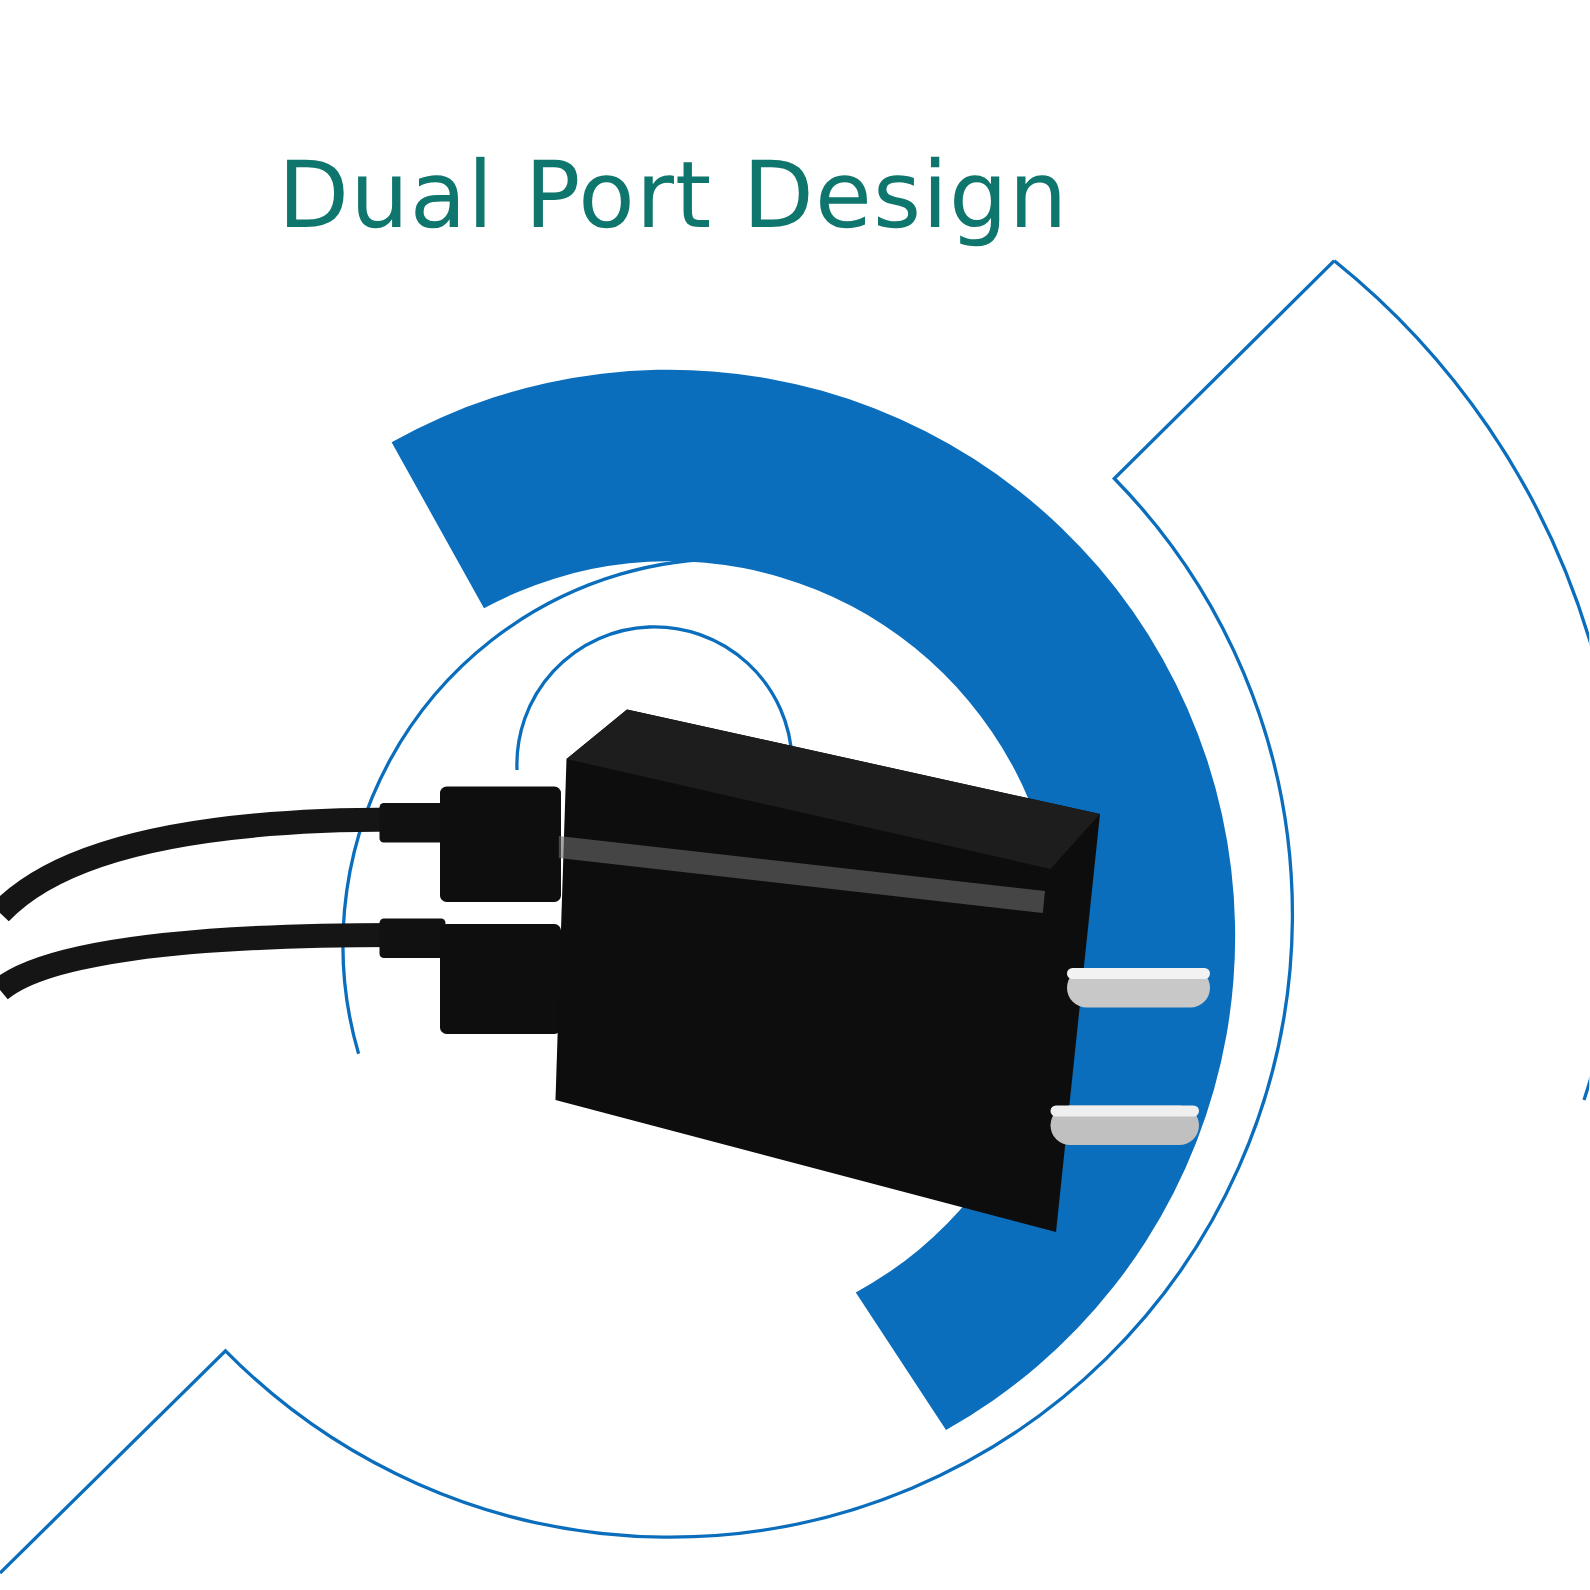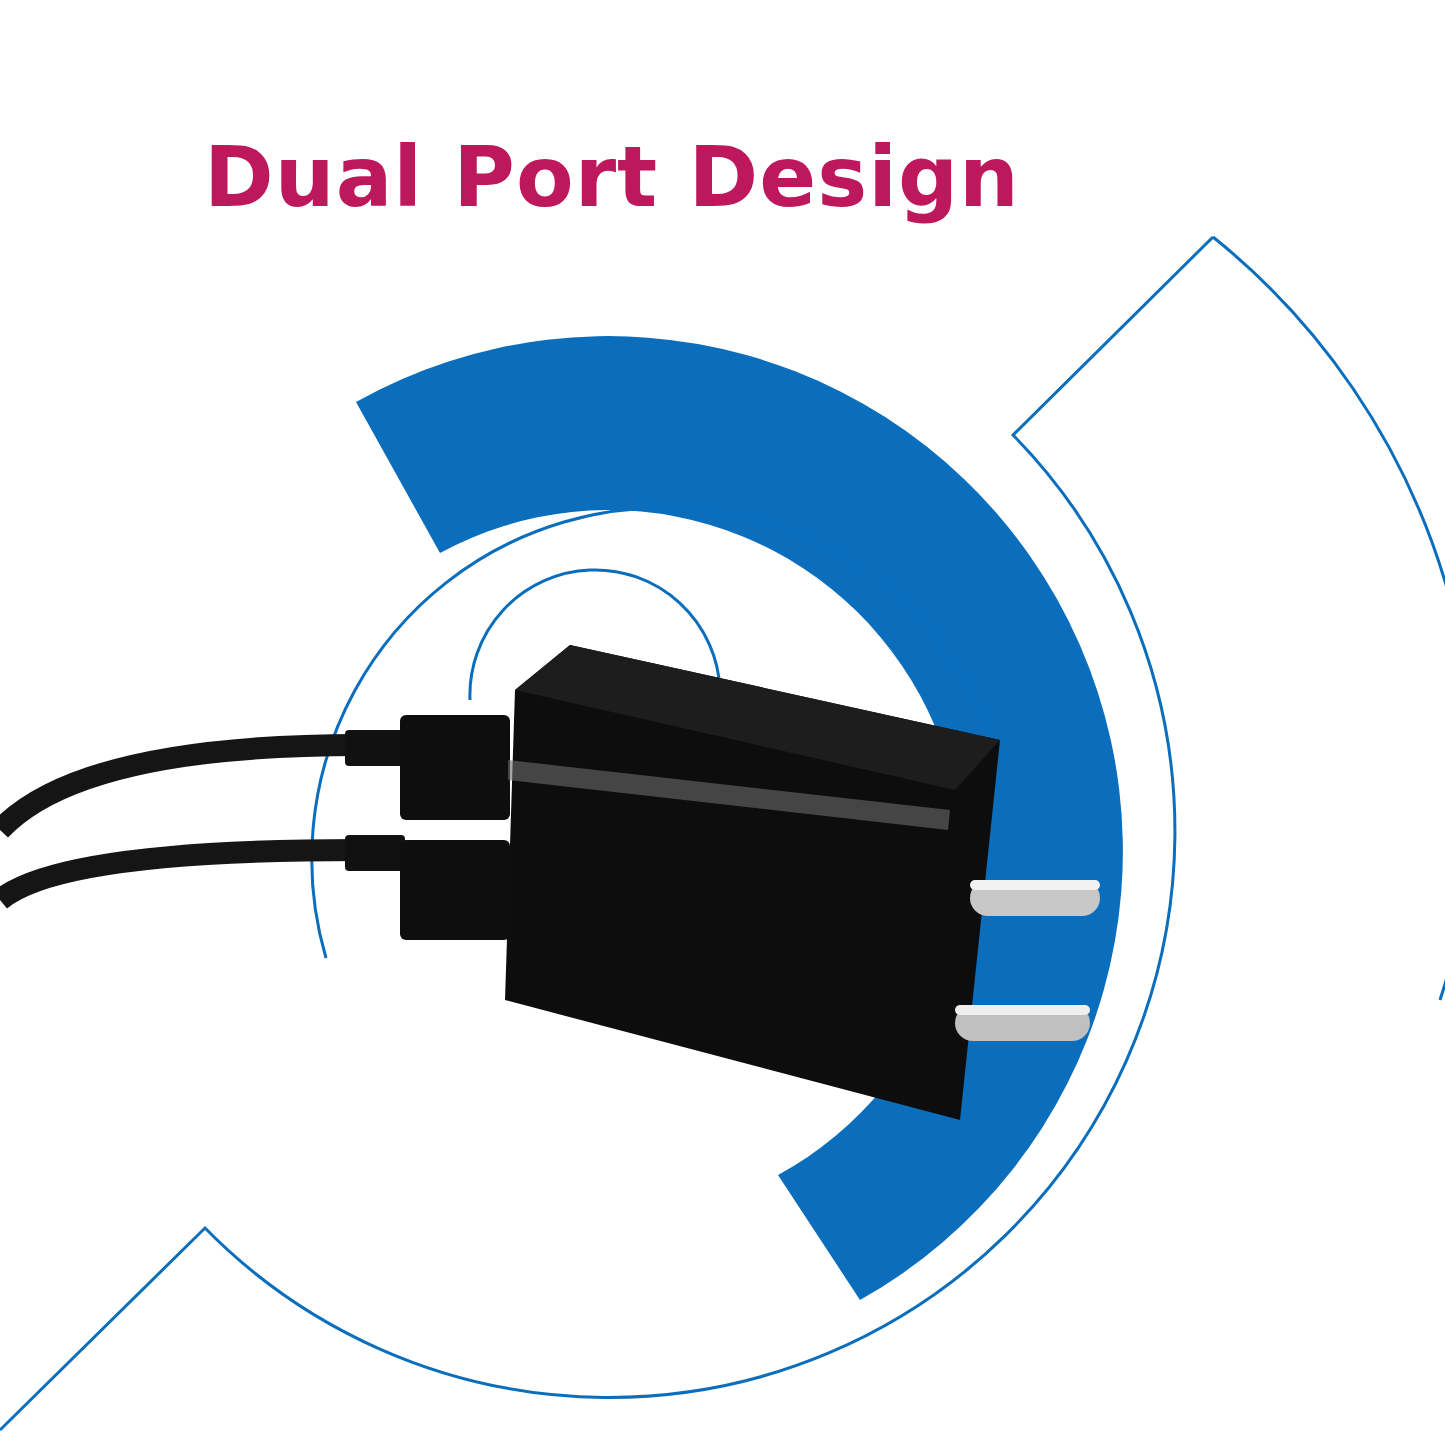--- a/index.html
+++ b/index.html
@@ -1,18 +1,18 @@
 <!DOCTYPE html>
 <html><head>
 <meta charset="utf-8">
 <style>
   html,body{margin:0;padding:0;background:#ffffff;}
   .canvas{position:relative;width:1445px;height:1445px;overflow:hidden;background:#fff;}
   .title{position:absolute;left:0;top:128px;width:1224px;text-align:center;
-    font-family:"DejaVu Sans","Liberation Sans",sans-serif;font-weight:bold;font-size:84px;color:#be185d;letter-spacing:1px;}
+    font-family:"DejaVu Sans","Liberation Sans",sans-serif;font-weight:normal;font-size:84px;color:#0f766e;letter-spacing:1px;}
   svg{position:absolute;left:0;top:0;}
 </style>
 </head>
 <body>
 
 <div class="canvas">
   <svg width="1445" height="1445" viewBox="0 0 1445 1445">
 
     <path d="M1213 237 L1013 435 A 470 470 0 0 1 205 1228 L 0 1430" fill="none" stroke="#0a6ebd" stroke-width="3"></path>
     <path d="M1213 237 A 700 700 0 0 1 1440 1000" fill="none" stroke="#0a6ebd" stroke-width="3"></path>

